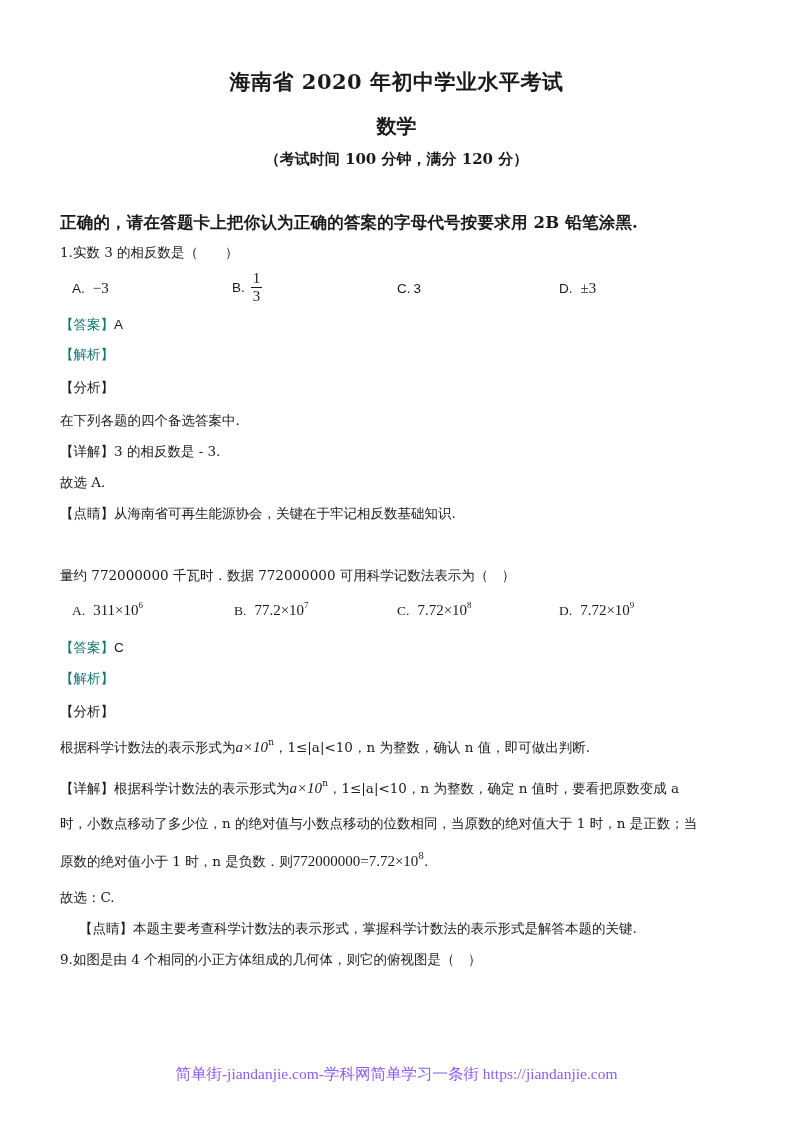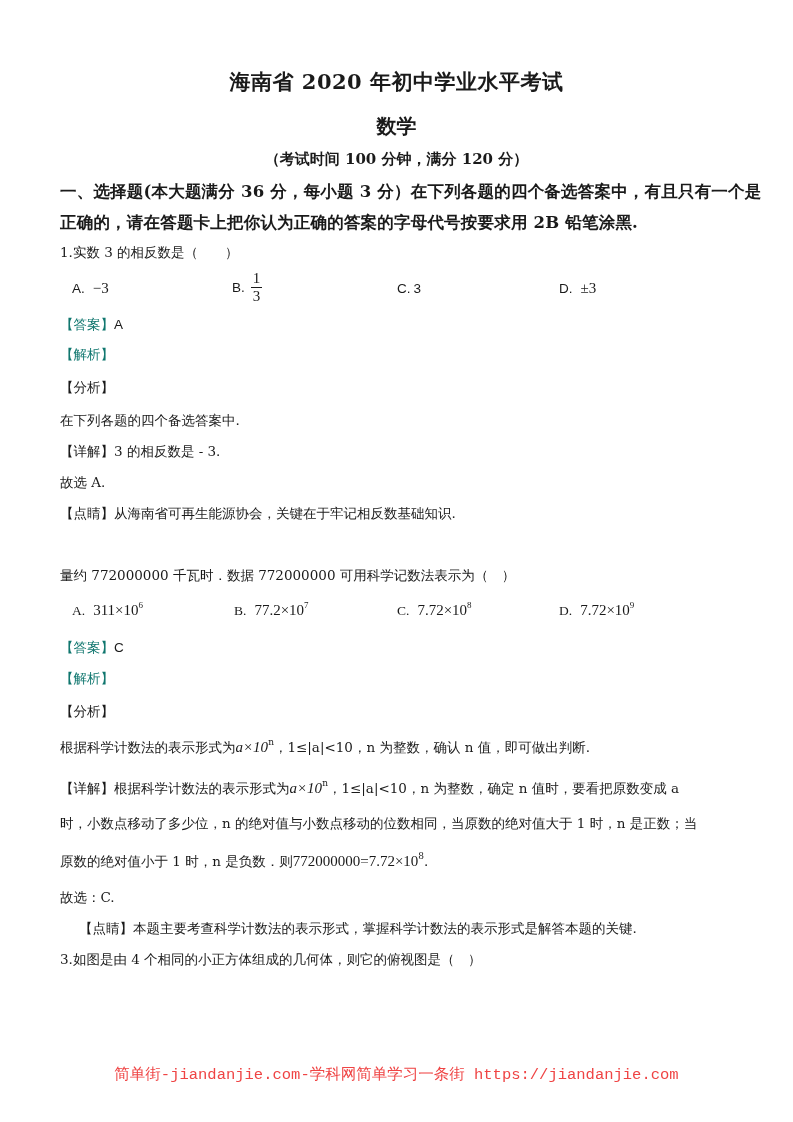--- a/index.html
+++ b/index.html
@@ -13,32 +13,31 @@
   .section { left:60px; font-size:16.5px; font-weight:bold; letter-spacing:0.2px; }
   .line { left:60px; font-size:13.5px; }
   .blue { color:#0f766e; }
   .opt { font-size:13.5px; font-family:"Liberation Sans","DejaVu Sans",sans-serif; }
   .optval { font-family:"Liberation Serif","DejaVu Serif",serif; font-size:15px; margin-left:8px; }
   .frac { display:inline-block; text-align:center; vertical-align:middle; font-family:"Liberation Serif",serif; font-size:15px; line-height:17px; margin-left:6px; }
   .frac span { display:block; }
   .frac .num { border-bottom:1px solid #1a1a1a; padding:0 2px; }
   sup { font-size:9px; vertical-align:7px; }
   .math { font-family:"Liberation Serif",serif; font-size:15px; }
-  .footer { left:0; width:793px; text-align:center; top:1064px; font-size:15.5px; color:#ef4444; font-family:Liberation Mono, monospace; }
+  .footer { left:0; width:793px; text-align:center; top:1064px; font-size:15.5px; color:#8b5cf6; font-family:Liberation Serif, serif; }
 </style>
 </head>
 <body>
 
 <div class="page">
 
   <div class="abs title">海南省 2020 年初中学业水平考试</div>
   <div class="abs subject">数学</div>
   <div class="abs note">（考试时间 100 分钟，满分 120 分）</div>
 
-  <div class="abs section" style="top:181px;">一、选择题(本大题满分 36 分，每小题 3 分）在下列各题的四个备选答案中，有且只有一个是</div>
   <div class="abs section" style="top:212px;">正确的，请在答题卡上把你认为正确的答案的字母代号按要求用 2B 铅笔涂黑.</div>
 
   <div class="abs line" style="top:244px;">1.实数 3 的相反数是（　　）</div>
   <div class="abs opt" style="left:72px; top:280px;">
     <span>A.</span><span class="optval">−3</span>
   </div>
   <div class="abs opt" style="left:232px; top:270px;">
     <span style="vertical-align:middle;">B.</span><span class="frac"><span class="num">1</span><span>3</span></span>
   </div>
   <div class="abs opt" style="left:397px; top:281px;">
@@ -90,16 +89,16 @@
   </div>
   <div class="abs line" style="top:815px;">时，小数点移动了多少位，n 的绝对值与小数点移动的位数相同，当原数的绝对值大于 1 时，n 是正数；当</div>
   <div class="abs line" style="top:851px;">
     <span>原数的绝对值小于 1 时，n 是负数．则</span><span class="math">772000000=7.72×10</span><sup>8</sup><span>.</span>
   </div>
   <div class="abs line" style="top:889px;">故选：C.</div>
   <div class="abs line" style="top:920px;margin-left:19px;">
     <span>【点睛】</span><span>本题主要考查科学计数法的表示形式，掌握科学计数法的表示形式是解答本题的关键.</span>
   </div>
 
-  <div class="abs line" style="top:951px;">3.如图是由 4 个相同的小正方体组成的几何体，则它的俯视图是（　）</div>
+  <div class="abs line" style="top:951px;">9.如图是由 4 个相同的小正方体组成的几何体，则它的俯视图是（　）</div>
 
   <div class="abs footer">简单街-jiandanjie.com-学科网简单学习一条街 https://jiandanjie.com</div>
 </div>
 
 </body></html>

